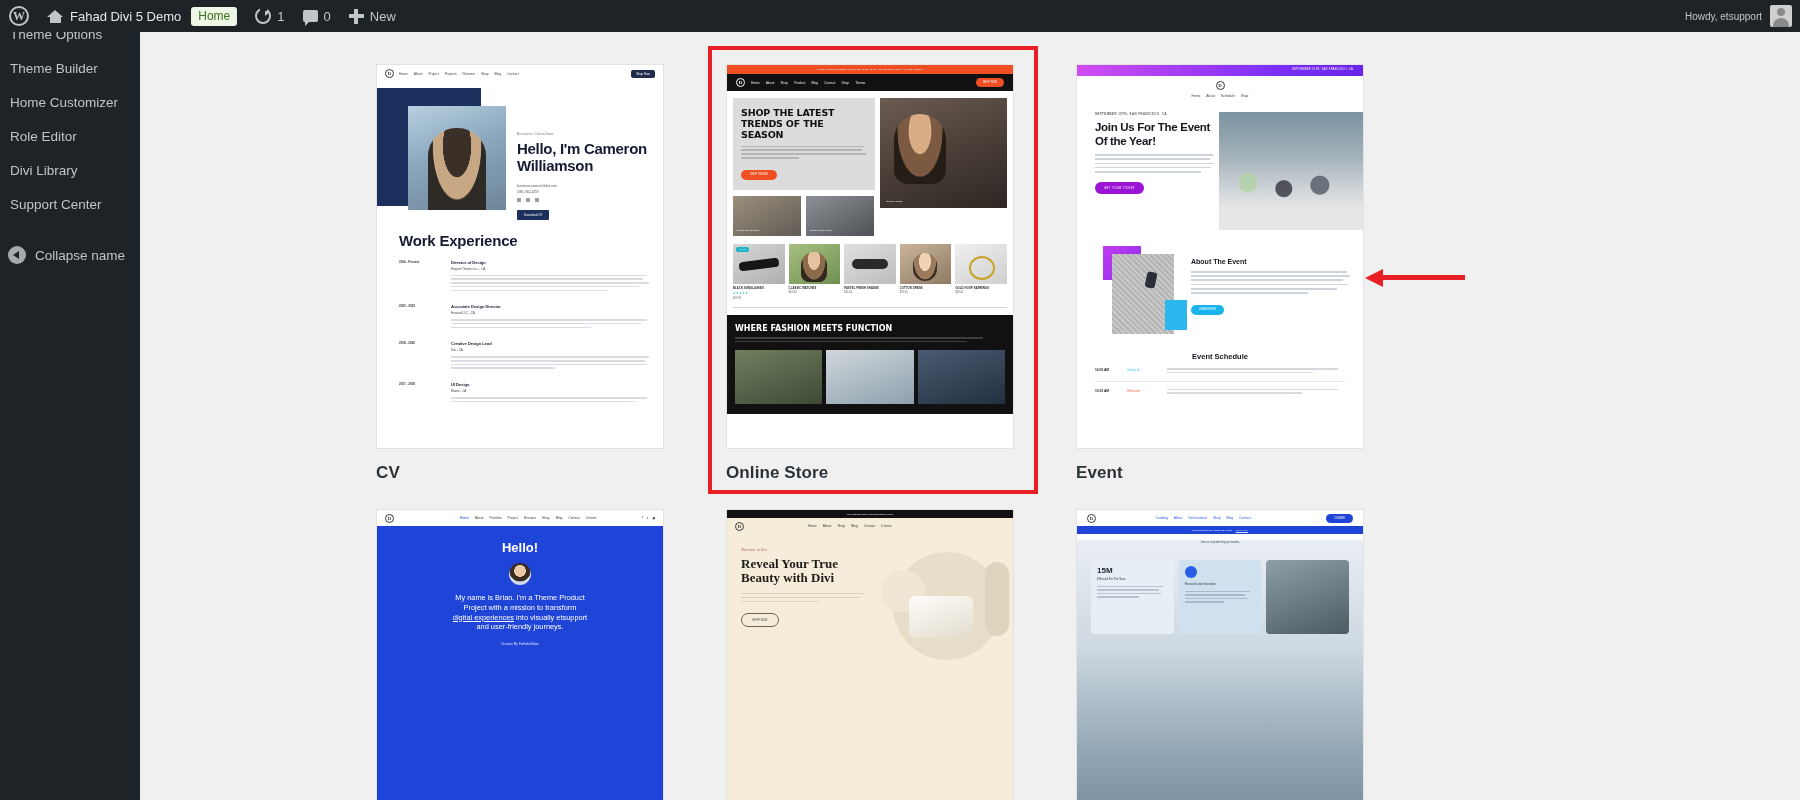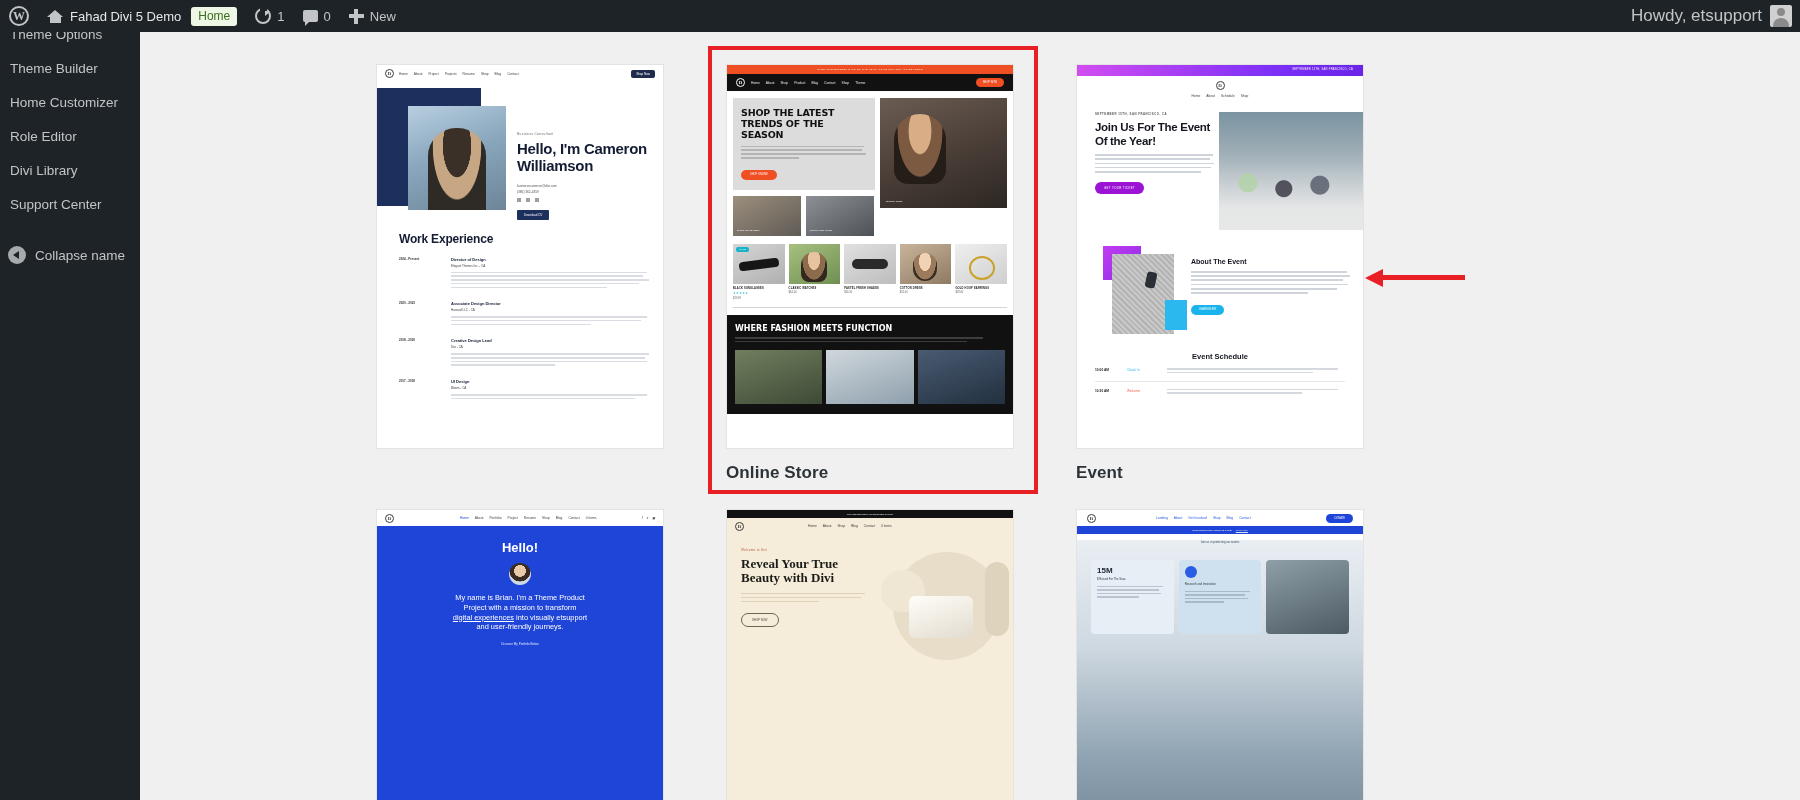--- a/index.html
+++ b/index.html
@@ -78,21 +78,21 @@
   }
   .plus-ico::before {
     content: ""; position: absolute; left: 0; top: 5.5px;
     width: 15px; height: 3.5px; background: #c3c4c7;
   }
   .plus-ico::after {
     content: ""; position: absolute; left: 5.5px; top: 0;
     width: 3.5px; height: 15px; background: #c3c4c7;
   }
   .ab-right { margin-left: auto; display: flex; align-items: center; padding-right: 8px; }
-  .howdy { color: #c3c4c7; font-size: 17px; padding-right: 8px; }
+  .howdy { color: #c3c4c7; font-size: 10px; padding-right: 8px; }
   .avatar {
     width: 22px; height: 22px; background: #d0d0d0;
     border-radius: 2px; position: relative; overflow: hidden;
   }
   .avatar::before {
     content: ""; position: absolute; left: 7px; top: 3px;
     width: 8px; height: 8px; border-radius: 50%; background: #8a8a8a;
   }
   .avatar::after {
     content: ""; position: absolute; left: 3px; top: 13px;
@@ -201,21 +201,21 @@
     background: radial-gradient(ellipse at 50% 22%, #3a3027 0 34%, #c7a684 35% 58%, #2e2a26 60% 100%);
   }
   .cv-right { flex: 1; padding: 44px 0 0 36px; }
   .cv-eyebrow { font-size: 3.2px; color: #666; letter-spacing: .4px; }
   .cv-h1 { font-size: 15px; font-weight: bold; color: #131c33; line-height: 1.12; margin-top: 5px; letter-spacing: -0.3px; }
   .cv-meta { font-size: 3.2px; color: #555; margin-top: 8px; line-height: 1.9; }
   .cv-socials { display: flex; gap: 5px; margin-top: 3px; }
   .cv-socials i { width: 4px; height: 4px; background: #9aa0a6; display: block; }
   .cv-btn { margin-top: 8px; background: #1d2f5c; color: #fff; font-size: 3px; padding: 3px 7px; display: inline-block; border-radius: 1px;}
   .cv-sec { padding: 12px 12px 0 22px; }
-  .cv-h2 { font-size: 12px; font-weight: bold; color: #131c33; letter-spacing: -0.2px;}
+  .cv-h2 { font-size: 15px; font-weight: bold; color: #131c33; letter-spacing: -0.2px;}
   .cv-job { display: flex; margin-top: 11px; gap: 18px; }
   .cv-date { font-size: 3px; color: #333; font-weight: bold; width: 34px; flex: 0 0 auto; }
   .cv-jtitle { font-size: 4px; font-weight: bold; color: #131c33; }
   .cv-jsub { font-size: 3px; color: #444; margin-top: 2px; }
   .cv-lines { margin-top: 4px; }
   .cv-lines span { display: block; height: 1.6px; background: #d9dce2; margin-bottom: 2.1px; }
 
   
   .ev-top { height: 11px; background: linear-gradient(90deg,#d14df0 0%,#7b2ff7 70%, #6a24e8 100%); position: relative; }
   .ev-top em { position: absolute; right: 10px; top: 3px; font-size: 2.6px; color: #fff; font-style: normal; letter-spacing: .3px;}
@@ -522,20 +522,21 @@
                   <div class="cv-jsub">Bloom - CA</div>
                   <div class="cv-lines">
                     <span style="width:98%"></span>
                       <span style="width:92%"></span>
                   </div>
                 </div>
               </div>
             </div>
           </div>
         </div>
+        <div class="tpl-caption">CV</div>
       </div>
 
       <div class="cell">
         <div class="selected-box"></div>
         <div class="thumb-wrap">
           <div class="mini">
             <div class="os-bar">SHOP OUR BIGGEST SALE OF THE YEAR, UP TO 50% OFF ALL SEASONS</div>
             <div class="os-nav">
               <span class="divi-logo">D</span>
               <span class="nav-links">

